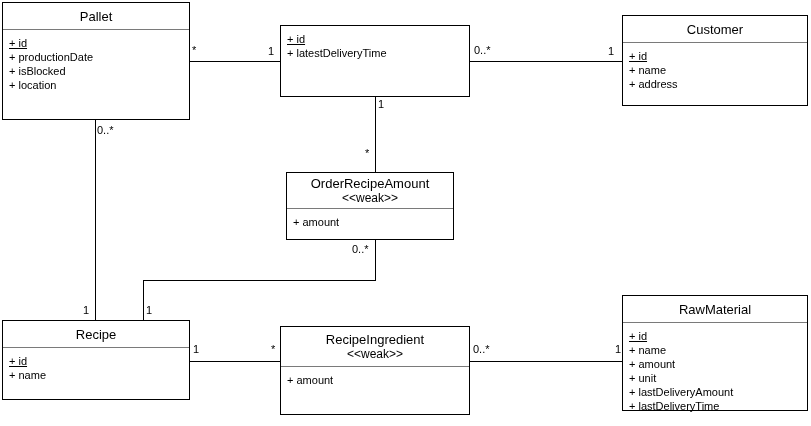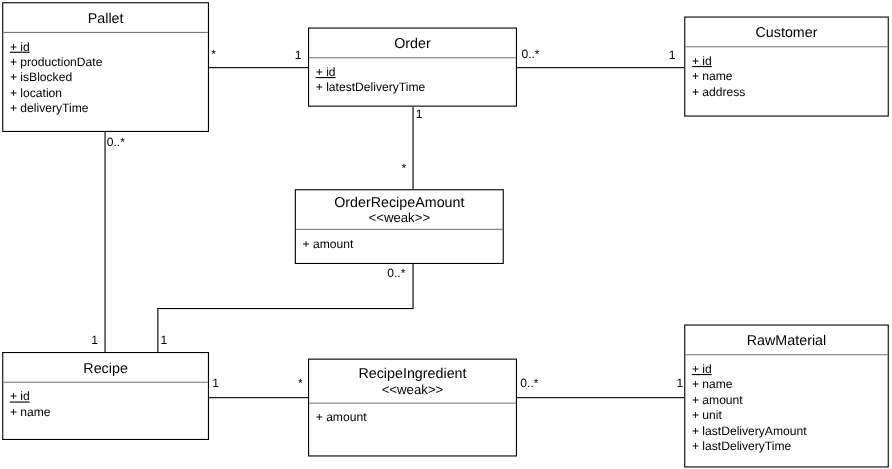--- a/index.html
+++ b/index.html
@@ -57,46 +57,42 @@
 
   <div class="cls" style="left:2px;top:2px;width:188px;height:118px">
     <div class="cls-title">
       <div class="cls-name">Pallet</div>
     </div>
     <div class="cls-attrs">
       <div class="attr u">+ id</div>
       <div class="attr">+ productionDate</div>
       <div class="attr">+ isBlocked</div>
       <div class="attr">+ location</div>
-      <div class="attr">+ deliveryTime</div>
     </div>
   </div>
 
   <div class="cls" style="left:280px;top:25px;width:190px;height:72px">
-    <div class="cls-title">
-      <div class="cls-name">Order</div>
-    </div>
     <div class="cls-attrs">
       <div class="attr u">+ id</div>
       <div class="attr">+ latestDeliveryTime</div>
     </div>
   </div>
 
   <div class="cls" style="left:622px;top:15px;width:186px;height:91px">
     <div class="cls-title">
       <div class="cls-name">Customer</div>
     </div>
     <div class="cls-attrs">
       <div class="attr u">+ id</div>
       <div class="attr">+ name</div>
       <div class="attr">+ address</div>
     </div>
   </div>
 
-  <div class="cls" style="left:268px;top:172px;width:190px;height:68px">
+  <div class="cls" style="left:286px;top:172px;width:168px;height:68px">
     <div class="cls-title" style="height:35px">
       <div class="cls-name">OrderRecipeAmount</div>
       <div class="cls-stereo">&lt;&lt;weak&gt;&gt;</div>
     </div>
     <div class="cls-attrs">
       <div class="attr">+ amount</div>
     </div>
   </div>
 
   <div class="cls" style="left:2px;top:320px;width:188px;height:80px">
@@ -112,21 +108,21 @@
   <div class="cls" style="left:280px;top:326px;width:190px;height:89px">
     <div class="cls-title" style="height:39px">
       <div class="cls-name">RecipeIngredient</div>
       <div class="cls-stereo">&lt;&lt;weak&gt;&gt;</div>
     </div>
     <div class="cls-attrs">
       <div class="attr">+ amount</div>
     </div>
   </div>
 
-  <div class="cls" style="left:622px;top:295px;width:186px;height:130px">
+  <div class="cls" style="left:622px;top:295px;width:186px;height:116px">
     <div class="cls-title">
       <div class="cls-name">RawMaterial</div>
     </div>
     <div class="cls-attrs">
       <div class="attr u">+ id</div>
       <div class="attr">+ name</div>
       <div class="attr">+ amount</div>
       <div class="attr">+ unit</div>
       <div class="attr">+ lastDeliveryAmount</div>
       <div class="attr">+ lastDeliveryTime</div>

